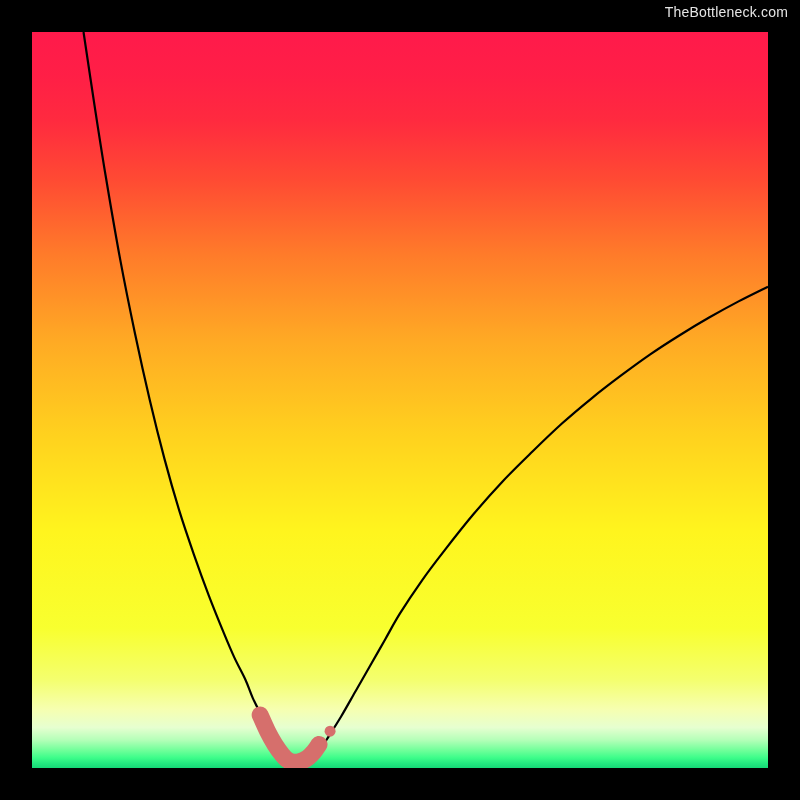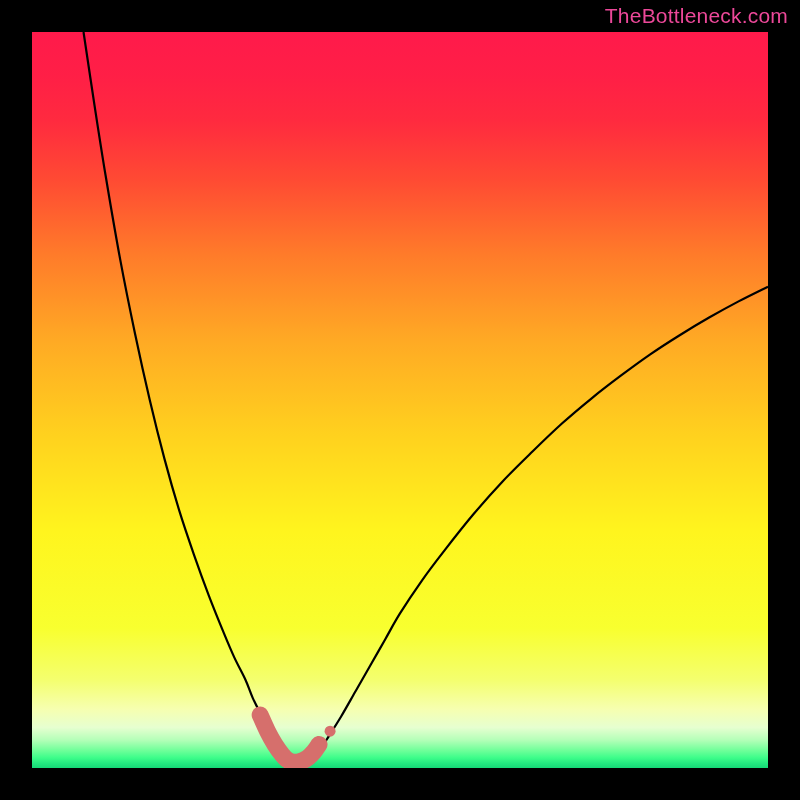--- a/index.html
+++ b/index.html
@@ -18,22 +18,22 @@
     width: 800px;
     height: 800px;
     background: #000000;
   }
   .plot-area {
     position: absolute;
     box-sizing: border-box;
   }
   .watermark {
     position: absolute;
-    color: #ec4899;
-    font-size: 21px;
+    color: #e5e5e5;
+    font-size: 14px;
     font-weight: 500;
     letter-spacing: 0.2px;
     white-space: nowrap;
   }
   svg {
     display: block;
   }
 </style>
 </head>
 <body>

